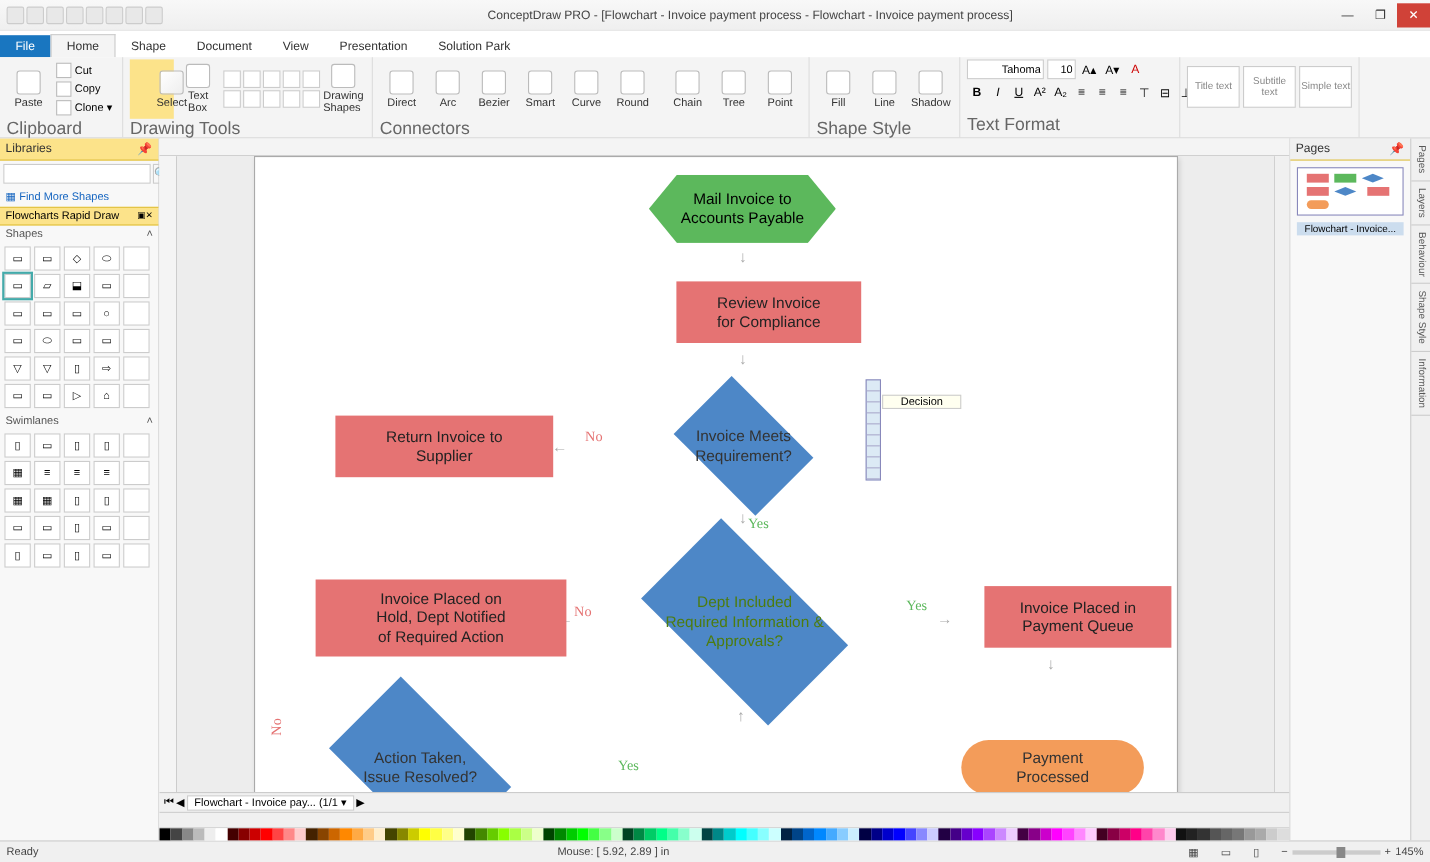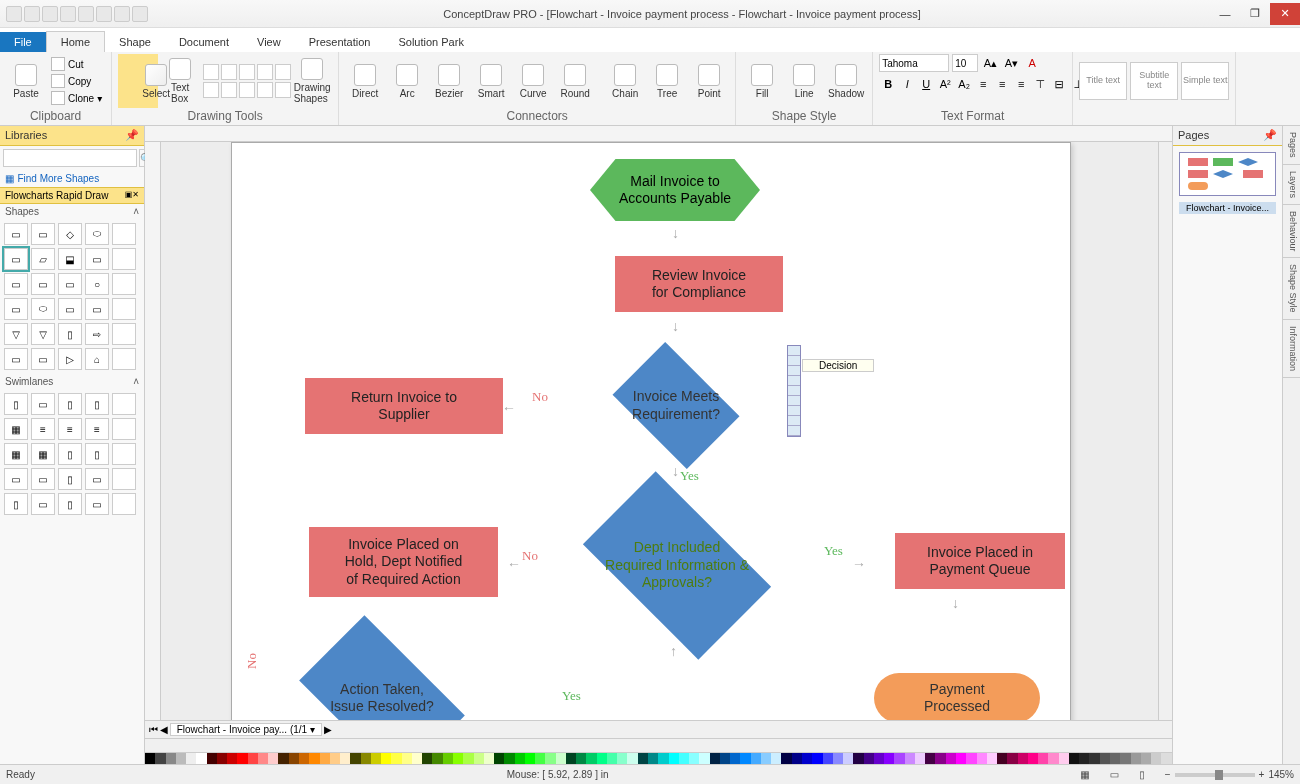--- a/index.html
+++ b/index.html
@@ -17,28 +17,28 @@
 
 .ribbon-tabs { height:24px; background:#fff; display:flex; align-items:flex-end; font-size:11px; padding-left:0; }
 .ribbon-tabs .file { background:#1976c0; color:#fff; padding:4px 14px; cursor:pointer; }
 .ribbon-tabs .tab { padding:4px 14px; cursor:pointer; color:#333; }
 .ribbon-tabs .tab.active { background:#f4f4f4; border:1px solid #ccc; border-bottom:none; }
 
 
 .ribbon { height:74px; background:#f4f4f4; border-bottom:1px solid #ccc; display:flex; font-size:10px; }
 .group { border-right:1px solid #ddd; padding:2px 6px; display:flex; flex-direction:column; }
 .group .row { flex:1; display:flex; align-items:center; gap:2px; }
-.group .label { text-align:center; color:#666; font-size:12px; padding-top:1px; }
+.group .label { text-align:left; color:#666; font-size:16px; padding-top:1px; }
 .bigbtn { display:flex; flex-direction:column; align-items:center; justify-content:center; width:40px; height:54px; cursor:pointer; color:#333; font-size:10px; gap:2px; }
 .bigbtn .ico { width:22px; height:22px; background:#fff; border:1px solid #bbb; border-radius:3px; }
 .smallbtn { display:flex; align-items:center; gap:3px; font-size:10px; padding:1px 3px; cursor:pointer; }
 .smallbtn .ico { width:14px; height:14px; background:#fff; border:1px solid #bbb; }
 .tinybtn { width:16px; height:16px; border:1px solid #ccc; background:#fff; margin:0 1px; cursor:pointer; }
 .select-sel { background:#fce38a;padding-left:36px; }
-.fontbox { width:70px; height:18px; border:1px solid #ccc; background:#fff; font-size:10px; padding:0 2px; }
+.fontbox { width:70px; height:18px; border:1px solid #ccc; background:#fff; font-size:10px; padding:0 2px;text-align:right; }
 .textfmt-btn { width:18px; height:18px; border:1px solid transparent; display:flex; align-items:center; justify-content:center; font-size:11px; cursor:pointer; }
 .stylebox { width:48px; height:38px; border:1px solid #ccc; background:#fff; display:flex; align-items:center; justify-content:center; font-size:9px; color:#888; cursor:pointer; text-align:center; line-height:1.1; }
 
 
 .main { flex:1; display:flex; min-height:0; }
 
 
 .libpanel { width:145px; background:#f8f8f8; border-right:1px solid #ccc; display:flex; flex-direction:column; font-size:10px; }
 .panel-hdr { background:#fce38a; padding:3px 5px; font-size:11px; color:#333; display:flex; justify-content:space-between; border-bottom:1px solid #e0c040; }
 .lib-search { display:flex; padding:3px; gap:2px; }
@@ -426,21 +426,21 @@
           <div class="arrow" style="left:440px;top:320px">↓</div>
 
           <div class="shape diamond" style="left:330px;top:350px;width:230px;height:145px">
               <span style="white-space:pre-line;color:#4d7c0f">Dept Included
 Required Information &amp;
 Approvals?</span>
             </div>
           <div class="lbl no" style="left:290px;top:405px">No</div>
           <div class="arrow" style="left:275px;top:411px">←</div>
 
-          <div class="shape rect" style="left:54px;top:384px;width:189px;height:70px">
+          <div class="shape rect" style="left:32px;top:384px;width:228px;height:70px">
               <span style="white-space:pre-line">Invoice Placed on
 Hold, Dept Notified
 of Required Action</span>
             </div>
           <div class="lbl yes" style="left:592px;top:400px">Yes</div>
           <div class="arrow" style="left:620px;top:411px">→</div>
 
           <div class="shape rect" style="left:640px;top:390px;width:170px;height:56px">
               <span style="white-space:pre-line">Invoice Placed in
 Payment Queue</span>

